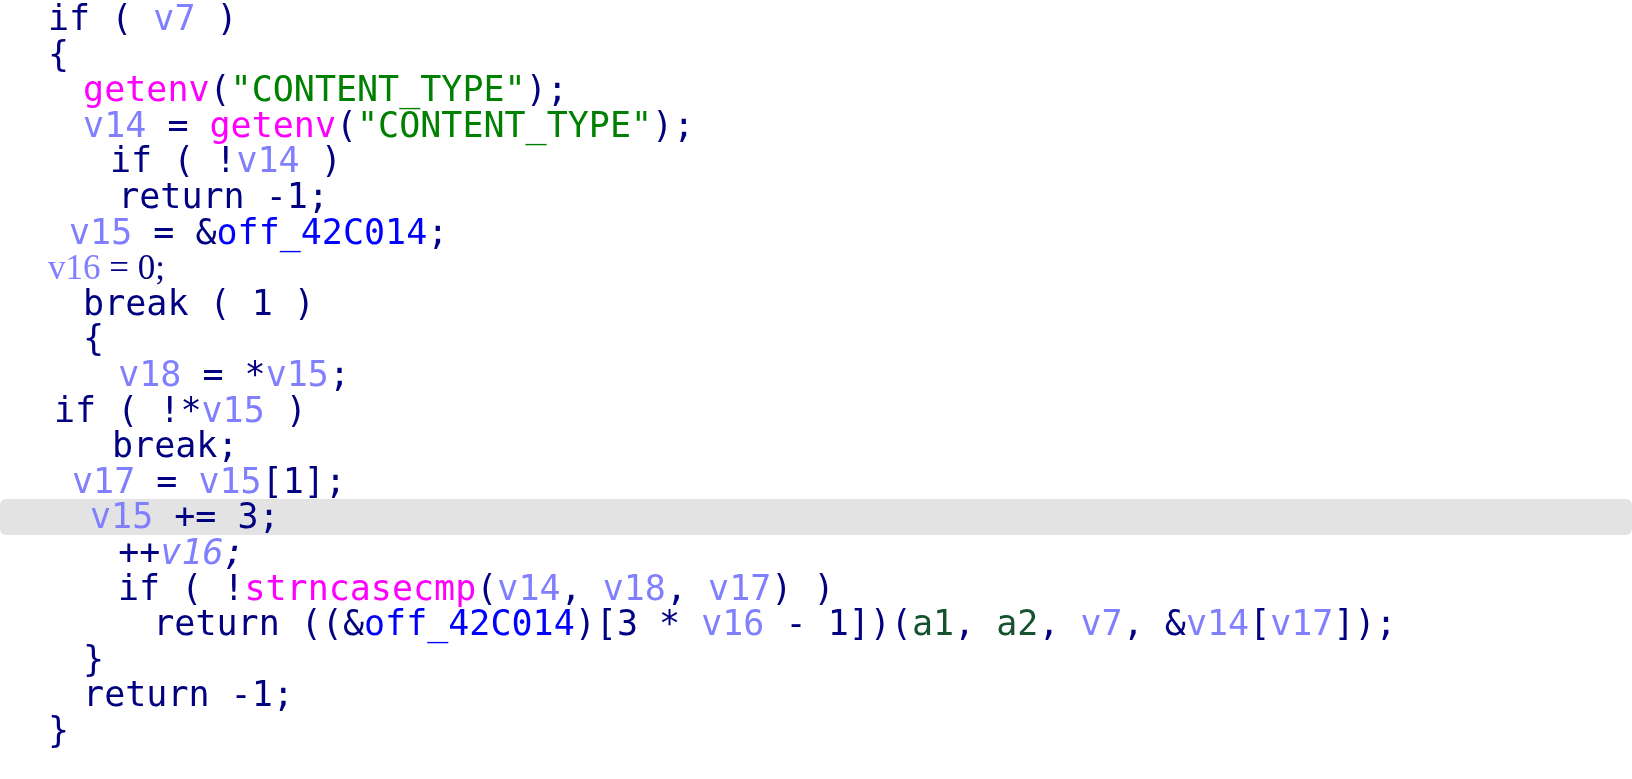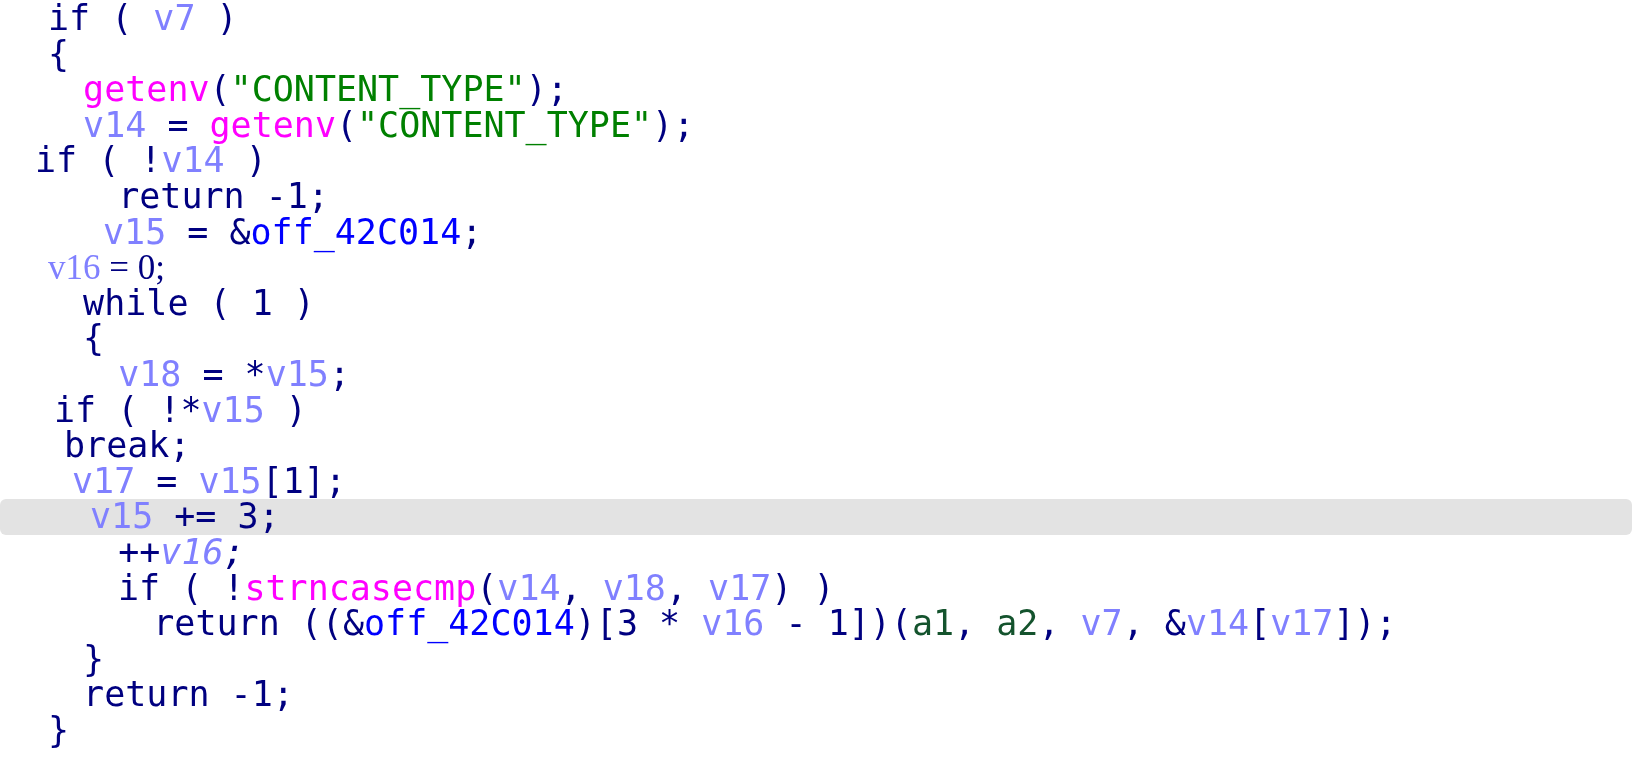--- a/index.html
+++ b/index.html
@@ -49,29 +49,29 @@
 </style>
 </head>
 <body>
 
 <div id="viewport" style="background: rgb(255, 255, 255);">
   <div id="code">
       <div class="code-line" style="padding-left: 48px;"><span class="t-kw">if ( </span><span class="t-var">v7</span><span class="t-punct"> )</span></div>
       <div class="code-line" style="padding-left: 48px;"><span class="t-punct">{</span></div>
       <div class="code-line" style="padding-left: 83.1px;"><span class="t-func">getenv</span><span class="t-punct">(</span><span class="t-str">"CONTENT_TYPE"</span><span class="t-punct">);</span></div>
       <div class="code-line" style="padding-left: 83.1px;"><span class="t-var">v14</span><span class="t-punct"> = </span><span class="t-func">getenv</span><span class="t-punct">(</span><span class="t-str">"CONTENT_TYPE"</span><span class="t-punct">);</span></div>
-      <div class="code-line" style="padding-left: 35px;"><span class="t-kw">if ( !</span><span class="t-var">v14</span><span class="t-punct"> )</span></div>
+      <div class="code-line" style="padding-left: 110px;"><span class="t-kw">if ( !</span><span class="t-var">v14</span><span class="t-punct"> )</span></div>
       <div class="code-line" style="padding-left: 118.2px;"><span class="t-kw">return -1;</span></div>
-      <div class="code-line" style="padding-left: 103px;"><span class="t-var">v15</span><span class="t-punct"> = &amp;</span><span class="t-glob">off_42C014</span><span class="t-punct">;</span></div>
+      <div class="code-line" style="padding-left: 69px;"><span class="t-var">v15</span><span class="t-punct"> = &amp;</span><span class="t-glob">off_42C014</span><span class="t-punct">;</span></div>
       <div class="code-line" style="padding-left: 48px; font-family: Liberation Serif, serif;"><span class="t-var">v16</span><span class="t-punct"> = </span><span class="t-num">0</span><span class="t-punct">;</span></div>
-      <div class="code-line" style="padding-left: 83.1px;"><span class="t-kw">while ( </span><span class="t-num">1</span><span class="t-punct"> )</span></div>
+      <div class="code-line" style="padding-left: 83.1px;"><span class="t-kw">break ( </span><span class="t-num">1</span><span class="t-punct"> )</span></div>
       <div class="code-line" style="padding-left: 83.1px;"><span class="t-punct">{</span></div>
       <div class="code-line" style="padding-left: 118.2px;"><span class="t-var">v18</span><span class="t-punct"> = *</span><span class="t-var">v15</span><span class="t-punct">;</span></div>
       <div class="code-line" style="padding-left: 54px;"><span class="t-kw">if ( !*</span><span class="t-var">v15</span><span class="t-punct"> )</span></div>
-      <div class="code-line" style="padding-left: 64px;"><span class="t-kw">break;</span></div>
+      <div class="code-line" style="padding-left: 112px;"><span class="t-kw">break;</span></div>
       <div class="code-line" style="padding-left: 72px;"><span class="t-var">v17</span><span class="t-punct"> = </span><span class="t-var">v15</span><span class="t-punct">[</span><span class="t-num">1</span><span class="t-punct">];</span></div>
       <div class="code-line highlighted" style="padding-left: 90px; background: rgb(227, 227, 227); border-radius: 6px;"><span class="t-var">v15</span><span class="t-punct"> += </span><span class="t-num">3</span><span class="t-punct">;</span></div>
       <div class="code-line" style="padding-left: 118.2px; font-style: italic;"><span class="t-punct">++</span><span class="t-var">v16</span><span class="t-punct">;</span></div>
       <div class="code-line" style="padding-left: 118px;"><span class="t-kw">if ( !</span><span class="t-func">strncasecmp</span><span class="t-punct">(</span><span class="t-var">v14</span><span class="t-punct">, </span><span class="t-var">v18</span><span class="t-punct">, </span><span class="t-var">v17</span><span class="t-punct">) )</span></div>
       <div class="code-line" style="padding-left: 153.3px;"><span class="t-kw">return ((&amp;</span><span class="t-glob">off_42C014</span><span class="t-punct">)[</span><span class="t-num">3</span><span class="t-punct"> * </span><span class="t-var">v16</span><span class="t-punct"> - </span><span class="t-num">1</span><span class="t-punct">])(</span><span class="t-arg">a1</span><span class="t-punct">, </span><span class="t-arg">a2</span><span class="t-punct">, </span><span class="t-var">v7</span><span class="t-punct">, &amp;</span><span class="t-var">v14</span><span class="t-punct">[</span><span class="t-var">v17</span><span class="t-punct">]);</span></div>
       <div class="code-line" style="padding-left: 83.1px;"><span class="t-punct">}</span></div>
       <div class="code-line" style="padding-left: 83.1px;"><span class="t-kw">return -1;</span></div>
       <div class="code-line" style="padding-left: 48px;"><span class="t-punct">}</span></div>
     </div>
 </div>

